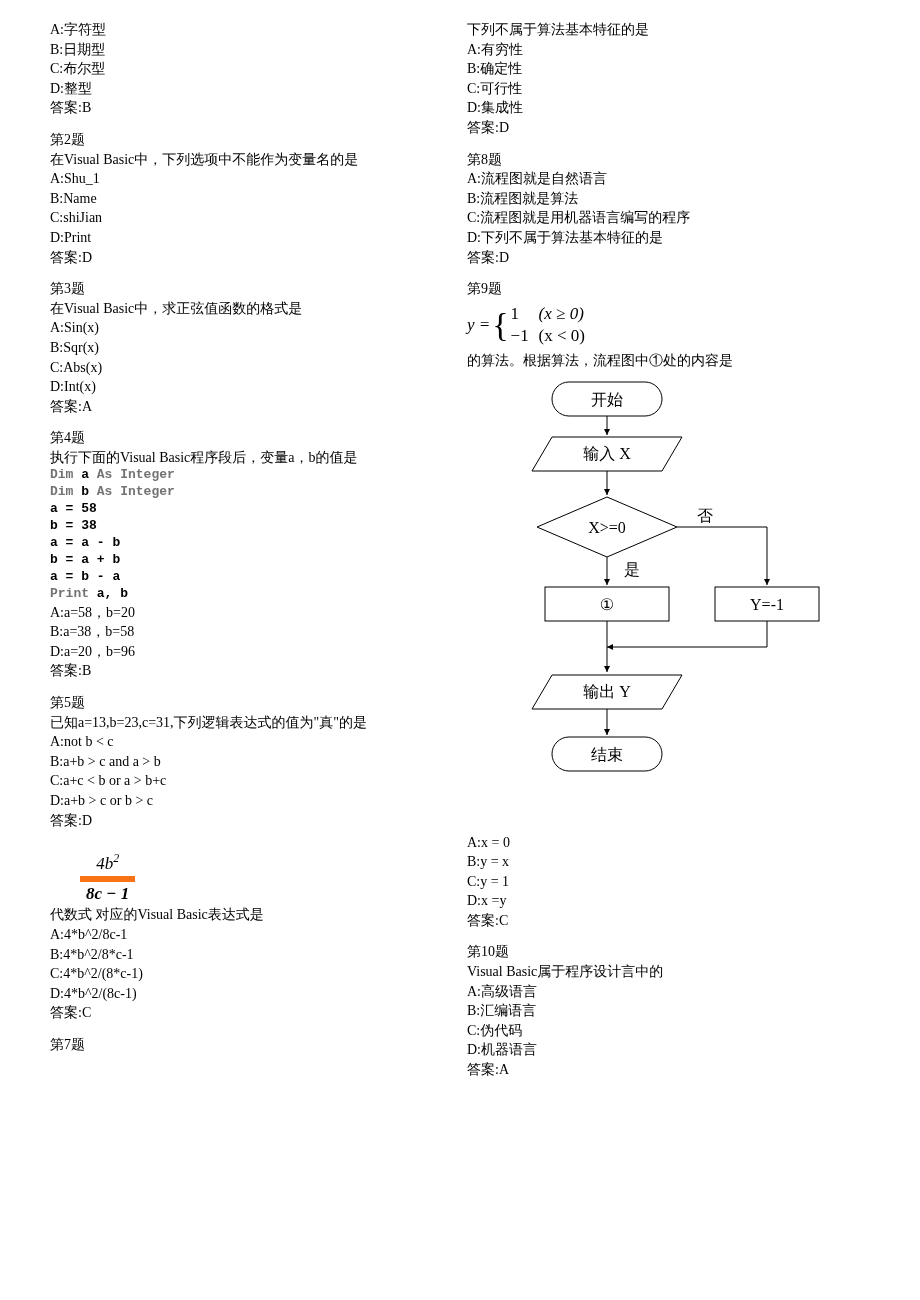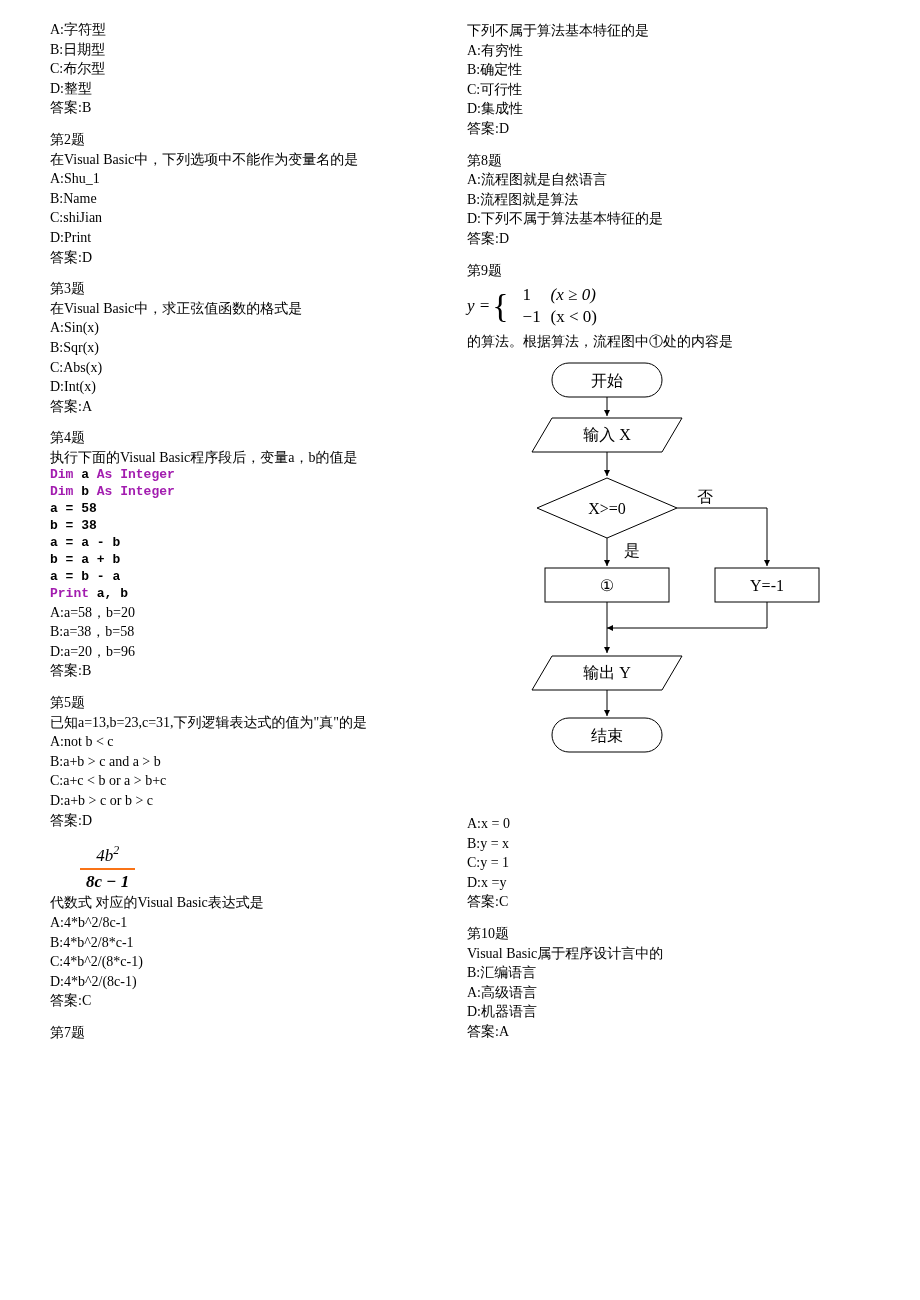--- a/index.html
+++ b/index.html
@@ -9,49 +9,49 @@
     margin: 0;
     padding: 20px 50px;
     background: #fff;
     color: #000;
     width: 920px;
     box-sizing: border-box;
   }
   .columns {
     display: flex;
     gap: 14px;
-    align-items: center;
   }
   .col {
     flex: 1;
   }
   .question {
     margin-bottom: 12px;
   }
   .code {
     font-family: "Courier New", monospace;
     font-weight: bold;
     color: #0000AA;
     font-size: 13px;
     line-height: 1.3;
   }
-  .code .kw { color: #a21caf; }
+  .code .kw { color: #737373; }
   .code .bk { color: #000; }
   .math-frac {
     display: inline-block;
     text-align: center;
     vertical-align: middle;
     font-family: "Times New Roman", serif;
     font-style: italic;
     font-size: 17px;
   }
   .math-frac .num {
     display: block;
-    border-bottom: 2px solid #f97316;
+    border-bottom: 6px solid #f97316;
     padding: 0 6px;
+    margin-top: 8px;
   }
   .math-frac .den {
     display: block;
     padding: 0 6px;
     font-weight: bold;
   }
   .piecewise {
     display: inline-flex;
     align-items: center;
     font-family: "Times New Roman", serif;
@@ -61,21 +61,20 @@
     font-size: 34px;
     line-height: 34px;
     margin: 0 2px;
   }
   .cases {
     display: flex;
     flex-direction: column;
   }
   .cases > div {
     line-height: 1.3;
-    margin-left: 12px;
   }
   svg { display: block; margin: 6px 0; }
   sup { font-size: 0.7em; }
 </style>
 </head>
 <body>
 
 <div class="columns">
 
   <div class="col">
@@ -169,20 +168,21 @@
       <div>B:确定性</div>
       <div>C:可行性</div>
       <div>D:集成性</div>
       <div>答案:D</div>
     </div>
 
     <div class="question">
       <div>第8题</div>
       <div>A:流程图就是自然语言</div>
       <div>B:流程图就是算法</div>
+      <div>C:流程图就是用机器语言编写的程序</div>
       <div>D:下列不属于算法基本特征的是</div>
       <div>答案:D</div>
     </div>
 
     <div class="question">
       <div>第9题</div>
 
       <div class="piecewise" style="margin:4px 0;">
         <span style="font-style:italic;">y =</span>
         <span class="brace">{</span>
@@ -242,20 +242,21 @@
       <div>A:x = 0</div>
       <div>B:y = x</div>
       <div>C:y = 1</div>
       <div>D:x =y</div>
       <div>答案:C</div>
     </div>
 
     <div class="question">
       <div>第10题</div>
       <div>Visual Basic属于程序设计言中的</div>
+      <div>A:高级语言</div>
       <div>B:汇编语言</div>
-      <div>A:高级语言</div>
+      <div>C:伪代码</div>
       <div>D:机器语言</div>
       <div>答案:A</div>
     </div>
 
   </div>
 </div>
 
 </body></html>

